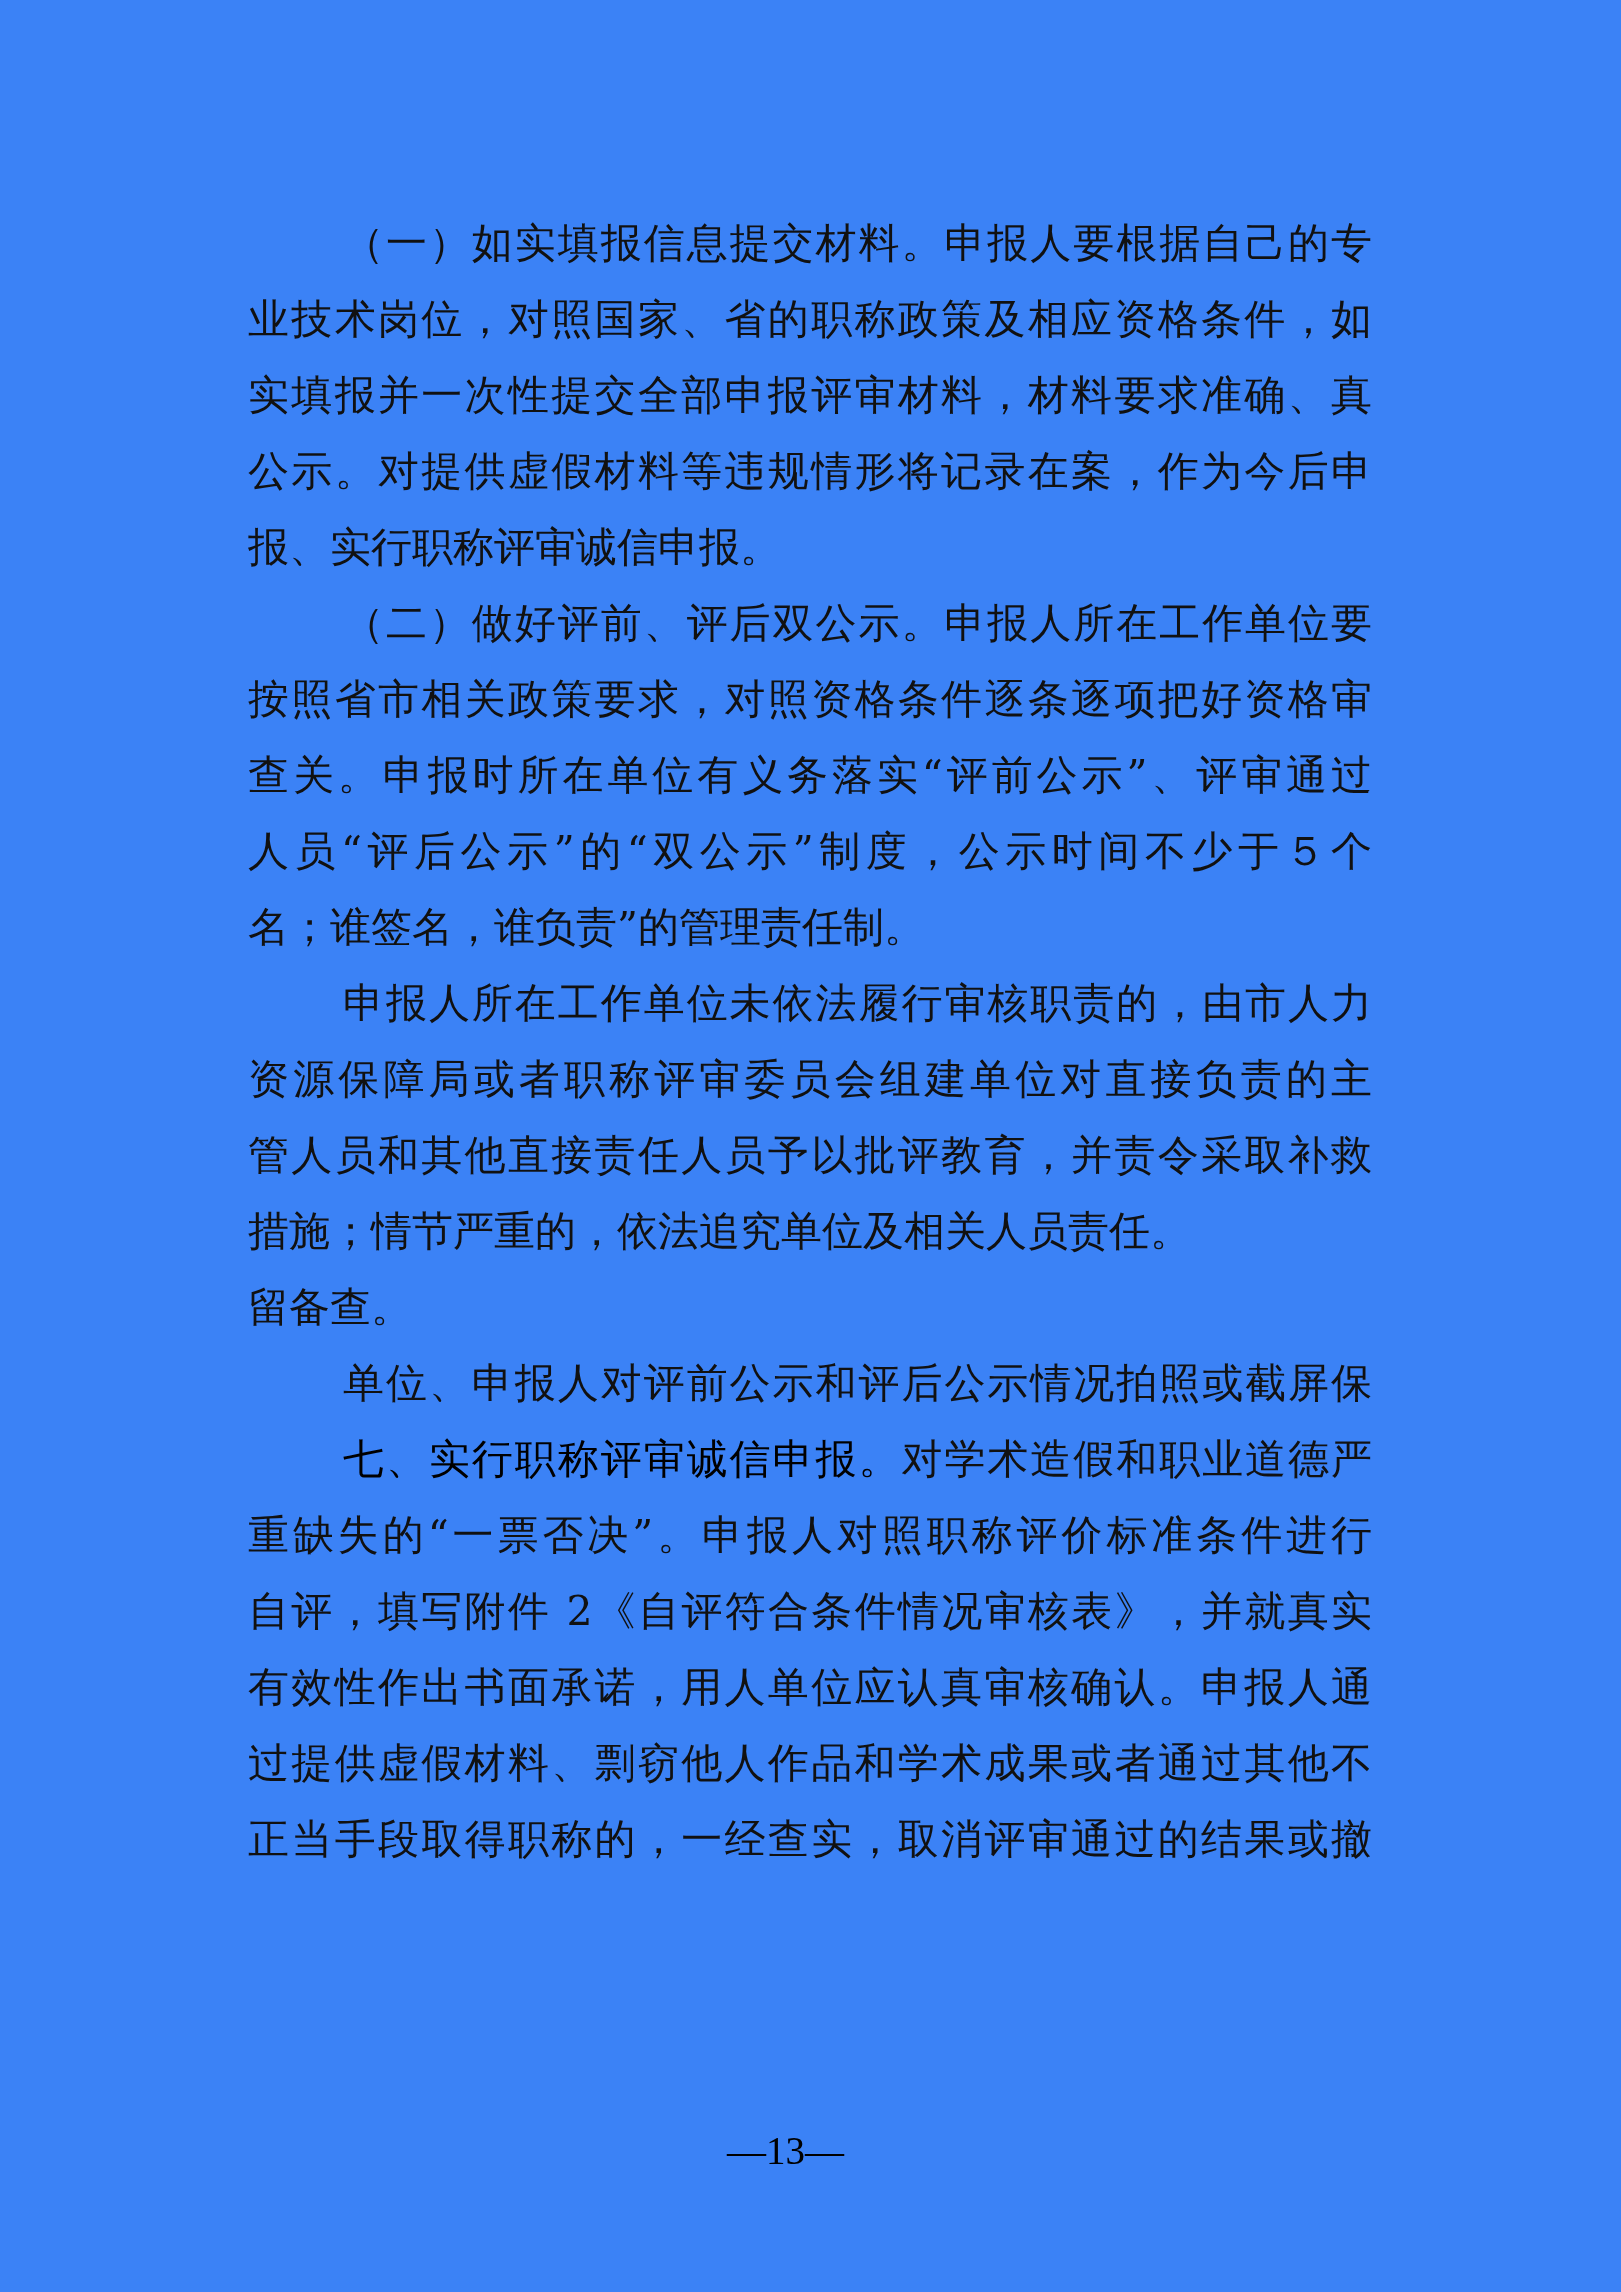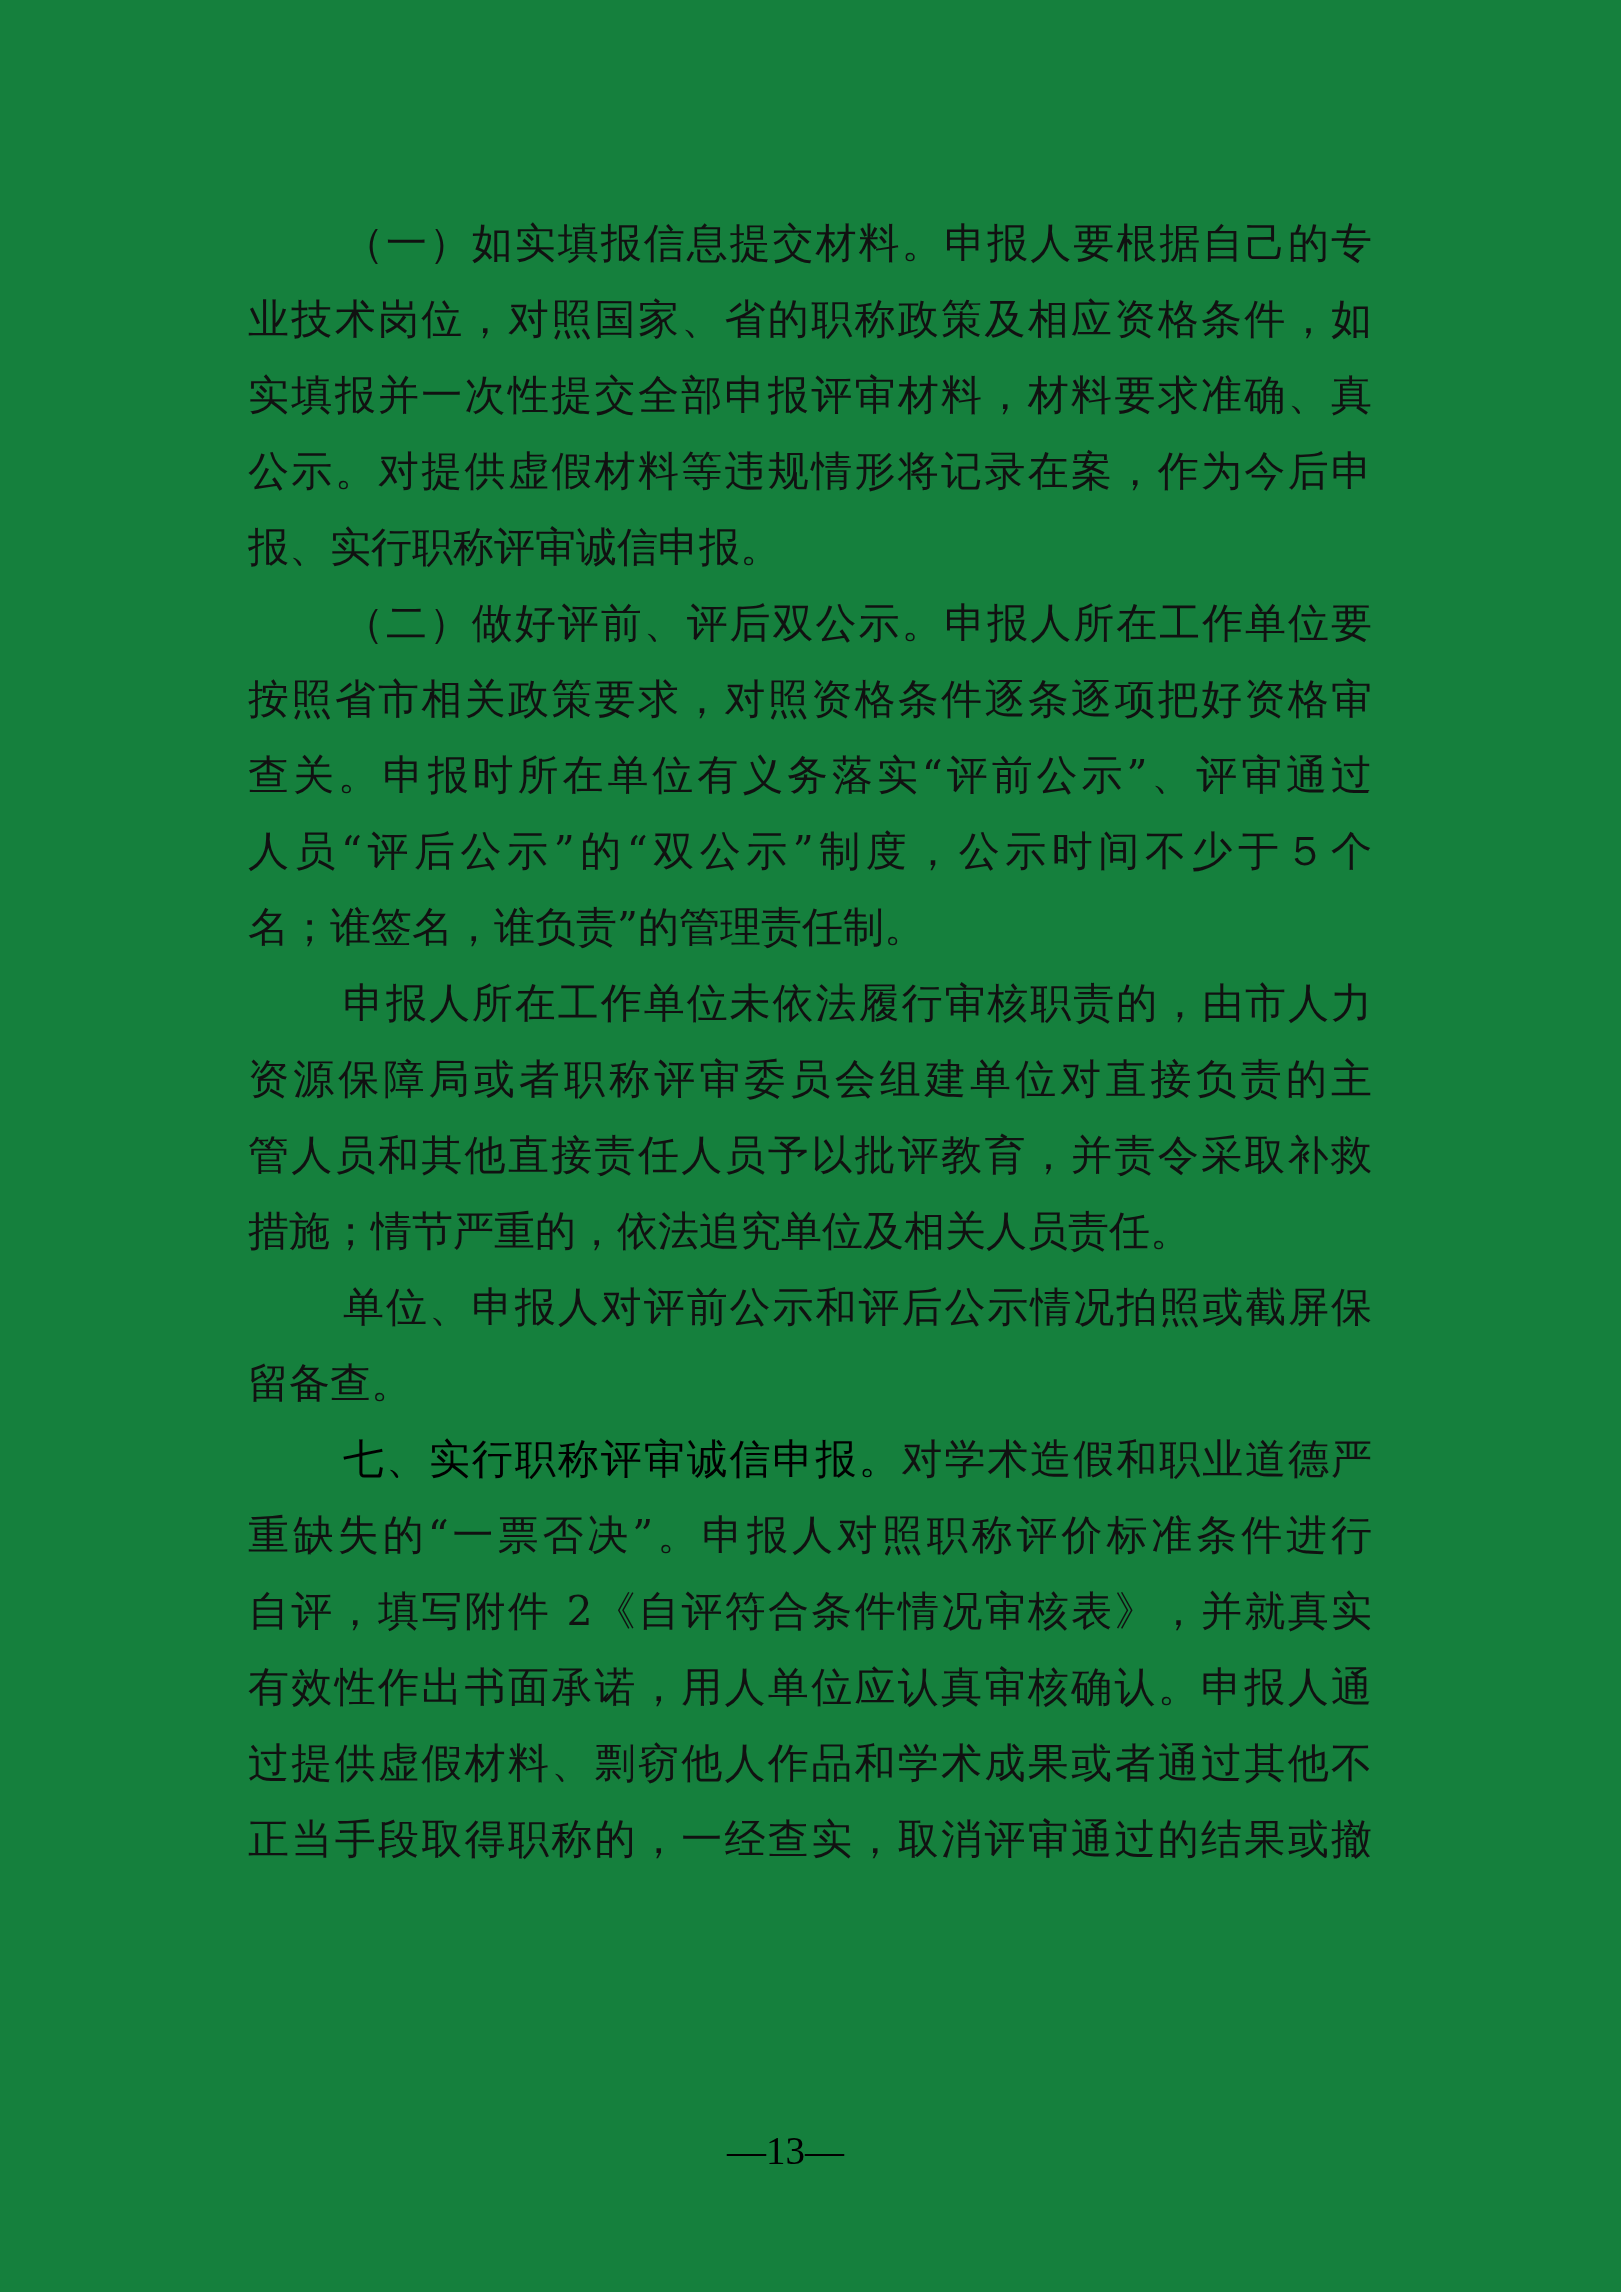--- a/index.html
+++ b/index.html
@@ -14,21 +14,21 @@
       overflow: hidden;
       font-family: "DejaVu Serif", "Liberation Serif", serif;
       color: #111111;
     }
     .page {
       position: absolute;
       left: 0;
       top: 0;
       width: 1621px;
       height: 2293px;
-      background: #15803d;
+      background: #3b82f6;
     }
     .text-block {
       position: absolute;
       left: 248px;
       top: 218px;
       width: 1124px;
     }
     .line {
       display: block;
       height: 76px;
@@ -85,22 +85,22 @@
     </div>
 
     <div class="paragraph">
       <div class="line indent">申报人所在工作单位未依法履行审核职责的，由市人力</div>
       <div class="line">资源保障局或者职称评审委员会组建单位对直接负责的主</div>
       <div class="line">管人员和其他直接责任人员予以批评教育，并责令采取补救</div>
       <div class="line last">措施；情节严重的，依法追究单位及相关人员责任。</div>
     </div>
 
     <div class="paragraph">
+      <div class="line last">留备查。</div>
       <div class="line indent">单位、申报人对评前公示和评后公示情况拍照或截屏保</div>
-      <div class="line last">留备查。</div>
     </div>
 
     <div class="paragraph">
       <div class="line indent"><span class="bold">七、实行职称评审诚信申报。</span><span>对学术造假和职业道德严</span></div>
       <div class="line">重缺失的“一票否决”。申报人对照职称评价标准条件进行</div>
       <div class="line">自评，填写附件 2《自评符合条件情况审核表》，并就真实</div>
       <div class="line">有效性作出书面承诺，用人单位应认真审核确认。申报人通</div>
       <div class="line">过提供虚假材料、剽窃他人作品和学术成果或者通过其他不</div>
       <div class="line">正当手段取得职称的，一经查实，取消评审通过的结果或撤</div>
     </div>

